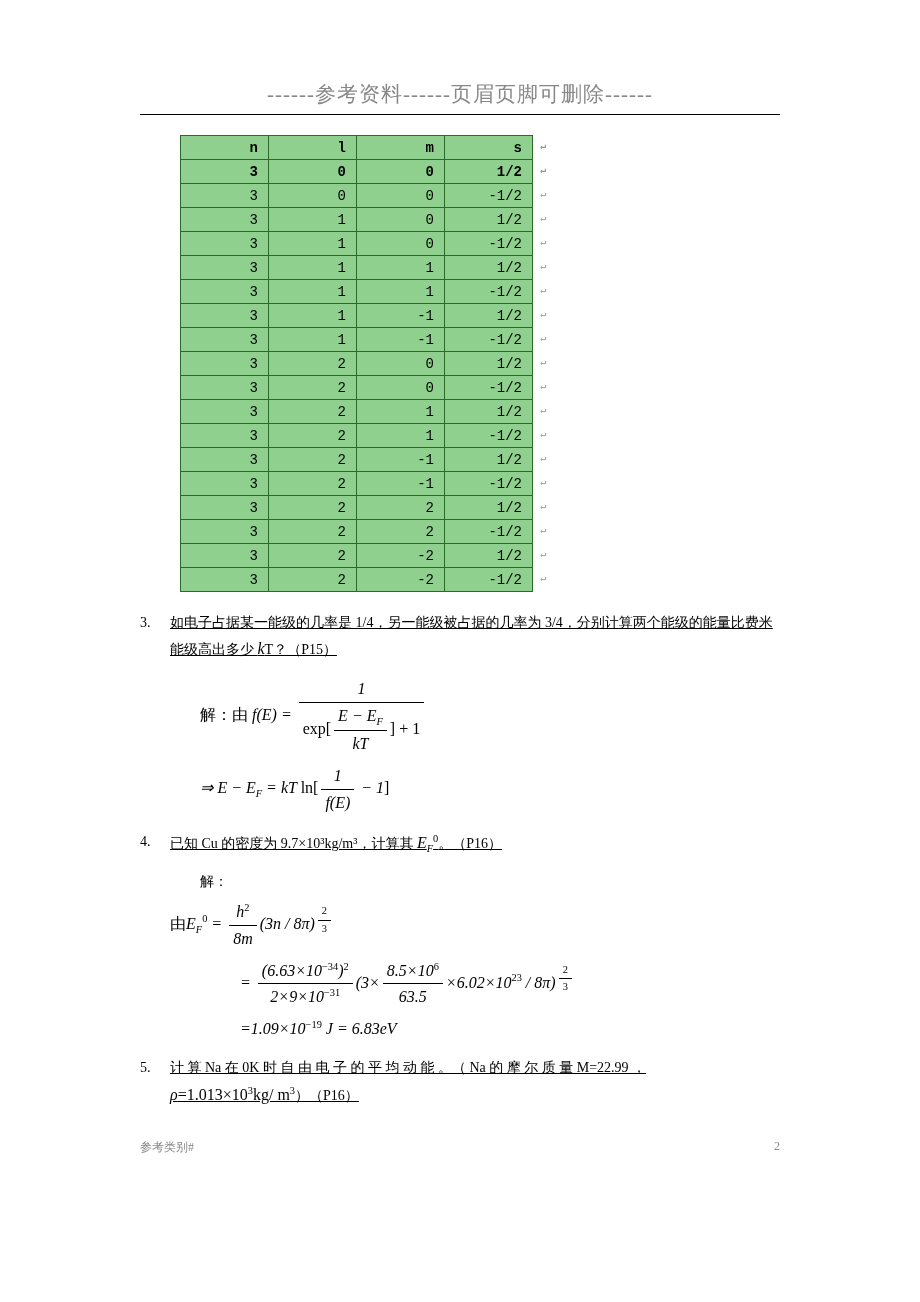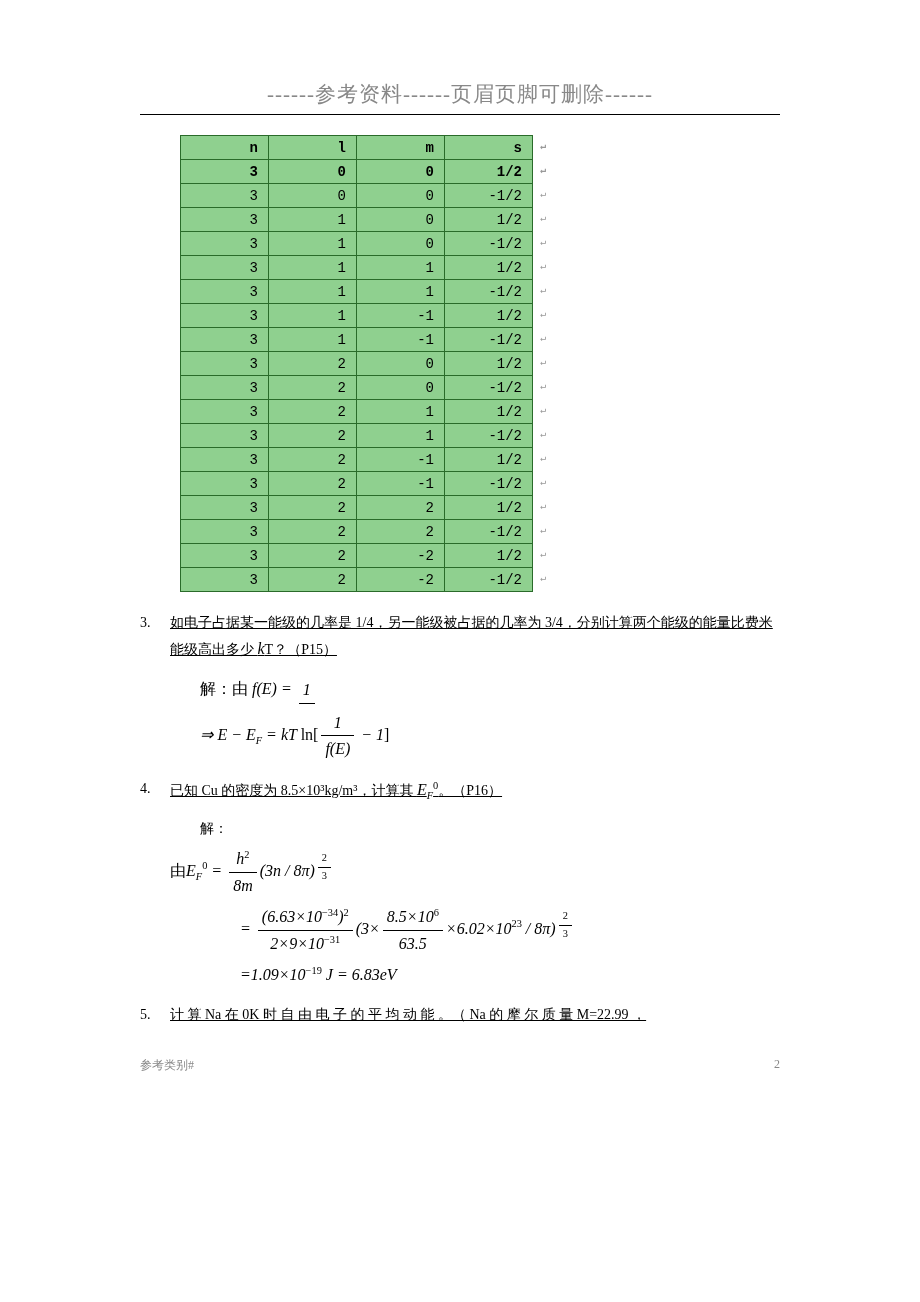--- a/index.html
+++ b/index.html
@@ -222,31 +222,31 @@
   <div class="num">3.</div>
   <div class="body">
     <span>如电子占据某一能级的几率是 1/4，另一能级被占据的几率为 3/4，分别计算两个能级的能量比费米能级高出多少 </span><span class="math">k</span><span>T？（P15）</span>
   </div>
 </div>
 
 <div class="solution">
   <div class="mathline math">
     <span class="rm">解：由</span>
     f(E) =
-    <span class="frac"><span class="top">1</span></span>
+    <span class="frac"><span class="top">1</span><span class="bot"><span class="rm">exp[</span><span class="frac"><span class="top">E − E<span class="sub">F</span></span><span class="bot">kT</span></span><span class="rm">] + 1</span></span></span>
   </div>
   <div class="mathline math">
     <span>⇒ </span>E − E<span class="sub">F</span> = kT <span class="rm">ln[</span><span class="frac"><span class="top">1</span><span class="bot">f(E)</span></span> − 1<span class="rm">]</span>
   </div>
 </div>
 
 <div class="problem">
   <div class="num">4.</div>
   <div class="body">
-    <span>已知 Cu 的密度为 8.5×10³kg/m³，计算其 </span><span class="math">E<span class="sub">F</span><span class="sup">0</span></span><span>。（P16）</span>
+    <span>已知 Cu 的密度为 9.7×10³kg/m³，计算其 </span><span class="math">E<span class="sub">F</span><span class="sup">0</span></span><span>。（P16）</span>
   </div>
 </div>
 
 <div class="solution">
   <div>解：</div>
   <div class="mathline math" style="margin-left:-30px;">
     <span class="rm">由</span>E<span class="sub">F</span><span class="sup">0</span> =
     <span class="frac"><span class="top">h<span class="sup">2</span></span><span class="bot">8m</span></span>(3n / 8π)<span class="sup"><span class="frac"><span class="top rm">2</span><span class="bot rm">3</span></span></span>
   </div>
   <div class="mathline math indent2">
@@ -254,19 +254,22 @@
   </div>
   <div class="mathline math indent2">
     =1.09×10<span class="sup rm">−19</span> J = 6.83eV
   </div>
 </div>
 
 <div class="problem">
   <div class="num">5.</div>
   <div class="body">
     <div>计 算 Na 在 0K 时 自 由 电 子 的 平 均 动 能 。（ Na 的 摩 尔 质 量 M=22.99 ，</div>
+    <div>
+      <span class="math p16"><span>ρ</span><span class="rm">=1.013×10</span><span class="sup rm">3</span><span class="rm">kg/ m</span><span class="sup rm">3</span></span><span>）（P16）</span>
+    </div>
   </div>
 </div>
 
 <div class="footer">
   <span>参考类别#</span>
   <span>2</span>
 </div>
 
 </body></html>

